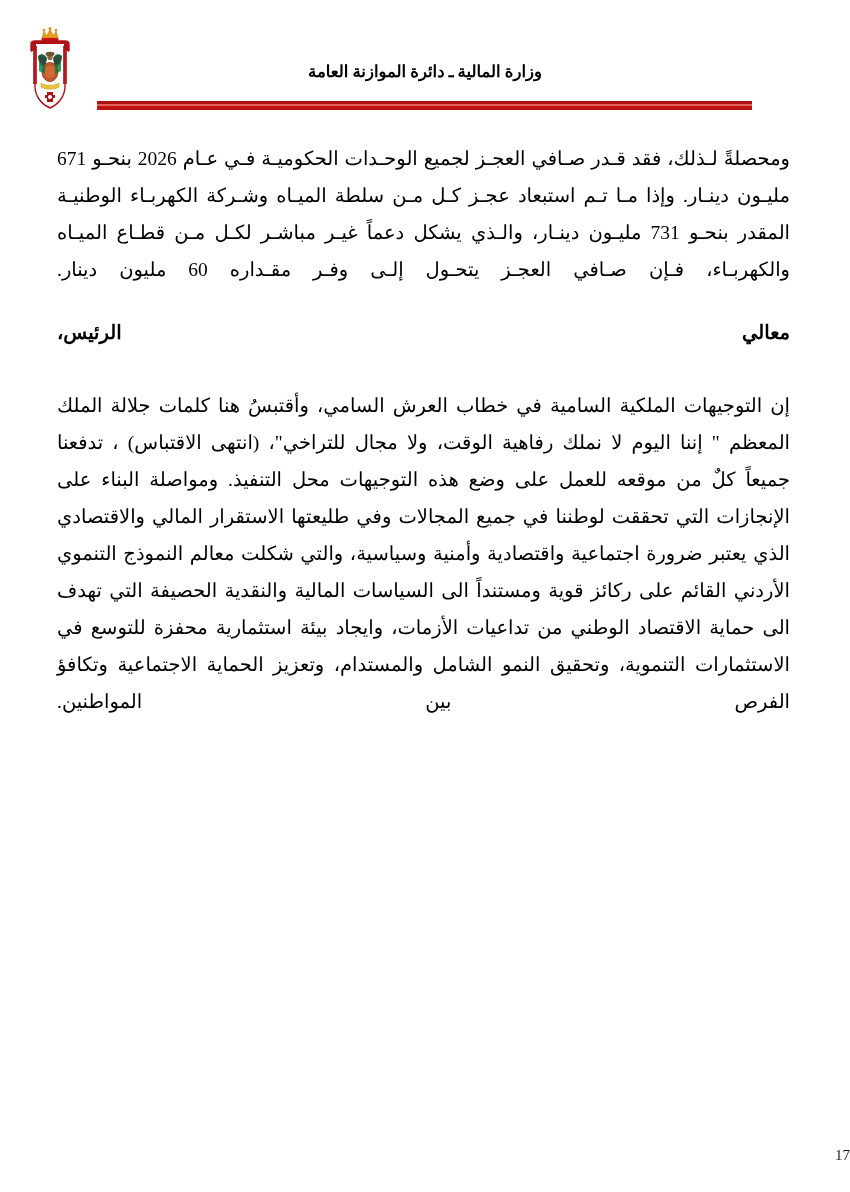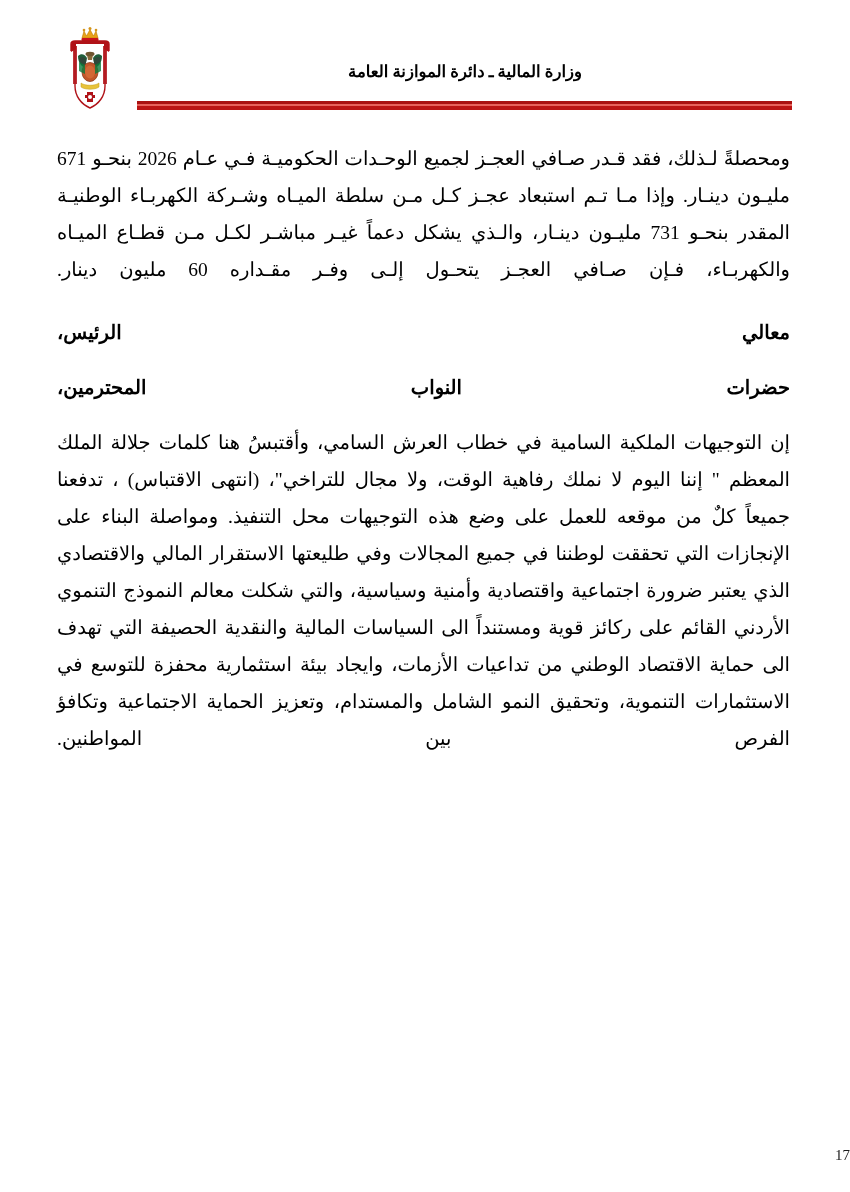--- a/index.html
+++ b/index.html
@@ -23,21 +23,20 @@
     background: #ffffff;
   }
 
   
   .header {
     position: absolute;
     top: 0;
     left: 0;
     width: 767px;
     height: 140px;
-    margin-left: 40px;
   }
 
   .emblem {
     position: absolute;
     left: 19px;
     top: 26px;
     width: 62px;
     height: 86px;
   }
 
@@ -195,21 +194,20 @@
   <div class="content">
 
     <p class="para stretch">ومحصلةً لـذلك، فقد قـدر صـافي العجـز لجميع الوحـدات الحكوميـة فـي عـام 2026 بنحـو 671 مليـون دينـار. وإذا مـا تـم استبعاد عجـز كـل مـن سلطة الميـاه وشـركة الكهربـاء الوطنيـة المقدر بنحـو 731 مليـون دينـار، والـذي يشكل دعماً غيـر مباشـر لكـل مـن قطـاع الميـاه والكهربـاء، فـإن صـافي العجـز يتحـول إلـى وفـر مقـداره 60 مليون دينار.</p>
 
     <div class="gap-md"></div>
 
     <p class="heading">معالي الرئيس،</p>
 
     <div class="gap-sm"></div>
 
-    <p class="heading">حضرات النواب المحترمين،</p>
 
     <div class="gap-sm"></div>
 
     <p class="para stretch"><span>إن التوجيهات الملكية السامية في خطاب العرش السامي، وأقتبسُ هنا كلمات جلالة الملك المعظم " </span><span class="bold-quote">إننا اليوم لا نملك رفاهية الوقت، ولا مجال للتراخي"، (انتهى الاقتباس)</span><span> ، تدفعنا جميعاً كلٌ من موقعه للعمل على وضع هذه التوجيهات محل التنفيذ. ومواصلة البناء على الإنجازات التي تحققت لوطننا في جميع المجالات وفي طليعتها الاستقرار المالي والاقتصادي الذي يعتبر ضرورة اجتماعية واقتصادية وأمنية وسياسية، والتي شكلت معالم النموذج التنموي الأردني القائم على ركائز قوية ومستنداً الى السياسات المالية والنقدية الحصيفة التي تهدف الى حماية الاقتصاد الوطني من تداعيات الأزمات، وايجاد بيئة استثمارية محفزة للتوسع في الاستثمارات التنموية، وتحقيق النمو الشامل والمستدام، وتعزيز الحماية الاجتماعية وتكافؤ الفرص بين المواطنين.</span></p>
 
   </div>
 
   <div class="footer">
     <span class="page-number">17</span>
   </div>

